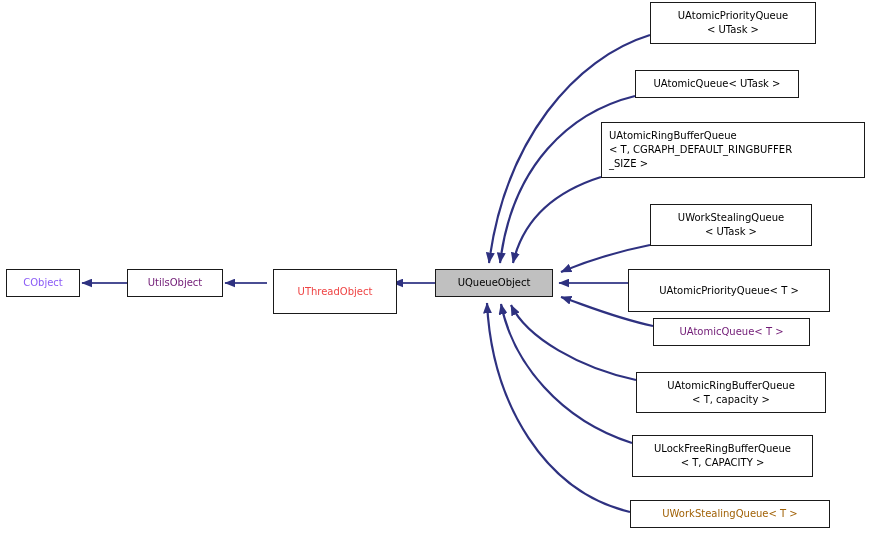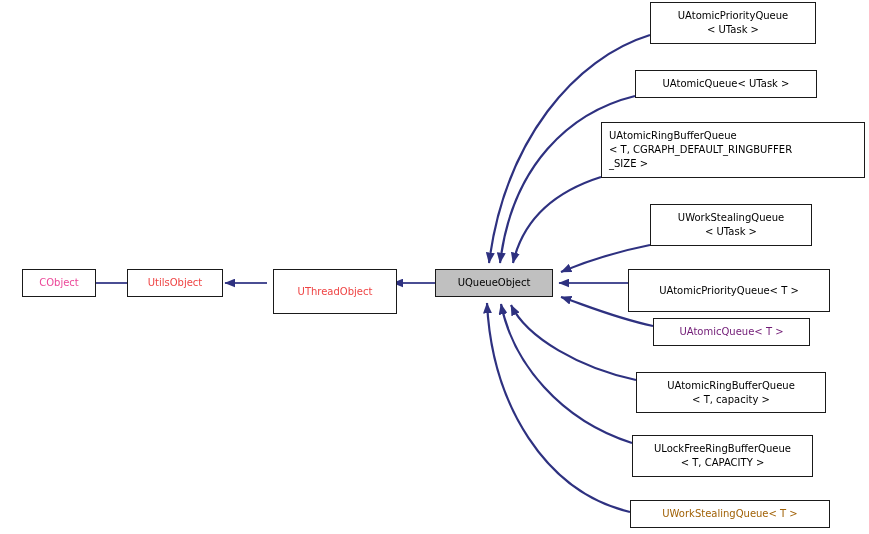--- a/index.html
+++ b/index.html
@@ -84,37 +84,37 @@
 
     <path d="M653,326 C615,318 585,305 561,297" fill="none" stroke="#2e3180" stroke-width="2.2" marker-end="url(#arrowhead)"></path>
 
     <path d="M636,380 C580,368 527,338 511,305" fill="none" stroke="#2e3180" stroke-width="2.2" marker-end="url(#arrowhead)"></path>
 
     <path d="M632,443 C560,420 513,363 501,304" fill="none" stroke="#2e3180" stroke-width="2.2" marker-end="url(#arrowhead)"></path>
 
     <path d="M630,512 C545,492 492,404 487,303" fill="none" stroke="#2e3180" stroke-width="2.2" marker-end="url(#arrowhead)"></path>
   </svg>
 
-  <div class="node" style="left: 6px; top: 269px; width: 74px; height: 28px; background: rgb(255, 255, 255); border-color: rgb(26, 26, 26); color: #ec4899; margin-left: 16px;">
+  <div class="node" style="left: 6px; top: 269px; width: 74px; height: 28px; background: rgb(255, 255, 255); border-color: rgb(26, 26, 26); color: #8b5cf6;">
     <span class="node-label">CObject</span>
   </div>
-  <div class="node" style="left: 127px; top: 269px; width: 96px; height: 28px; background: rgb(255, 255, 255); border-color: rgb(26, 26, 26); color: #ef4444;">
+  <div class="node" style="left: 127px; top: 269px; width: 96px; height: 28px; background: rgb(255, 255, 255); border-color: rgb(26, 26, 26); color: #701a75;">
     <span class="node-label">UtilsObject</span>
   </div>
   <div class="node" style="left: 273px; top: 269px; width: 124px; height: 45px; background: rgb(255, 255, 255); border-color: rgb(26, 26, 26); color: #ef4444;">
     <span class="node-label">UThreadObject</span>
   </div>
   <div class="node root" style="left: 435px; top: 269px; width: 118px; height: 28px; background: rgb(192, 192, 192); border-color: rgb(26, 26, 26); color: rgb(0, 0, 0);">
     <span class="node-label">UQueueObject</span>
   </div>
   <div class="node" style="left: 650px; top: 2px; width: 166px; height: 42px; background: rgb(255, 255, 255); border-color: rgb(26, 26, 26); color: rgb(0, 0, 0);">
     <span class="node-label">UAtomicPriorityQueue
 &lt; UTask &gt;</span>
   </div>
-  <div class="node" style="left: 635px; top: 70px; width: 182px; height: 28px; background: rgb(255, 255, 255); border-color: rgb(26, 26, 26); color: rgb(0, 0, 0);">
+  <div class="node" style="left: 635px; top: 70px; width: 164px; height: 28px; background: rgb(255, 255, 255); border-color: rgb(26, 26, 26); color: rgb(0, 0, 0);">
     <span class="node-label">UAtomicQueue&lt; UTask &gt;</span>
   </div>
   <div class="node leftalign" style="left: 601px; top: 122px; width: 264px; height: 56px; background: rgb(255, 255, 255); border-color: rgb(26, 26, 26); color: rgb(0, 0, 0);">
     <span class="node-label">UAtomicRingBufferQueue
 &lt; T, CGRAPH_DEFAULT_RINGBUFFER
 _SIZE &gt;</span>
   </div>
   <div class="node" style="left: 650px; top: 204px; width: 162px; height: 42px; background: rgb(255, 255, 255); border-color: rgb(26, 26, 26); color: rgb(0, 0, 0);">
     <span class="node-label">UWorkStealingQueue
 &lt; UTask &gt;</span>

